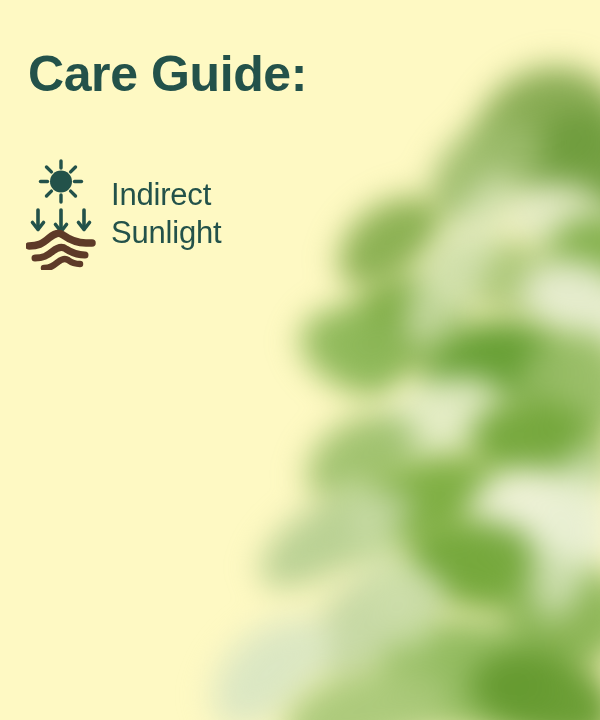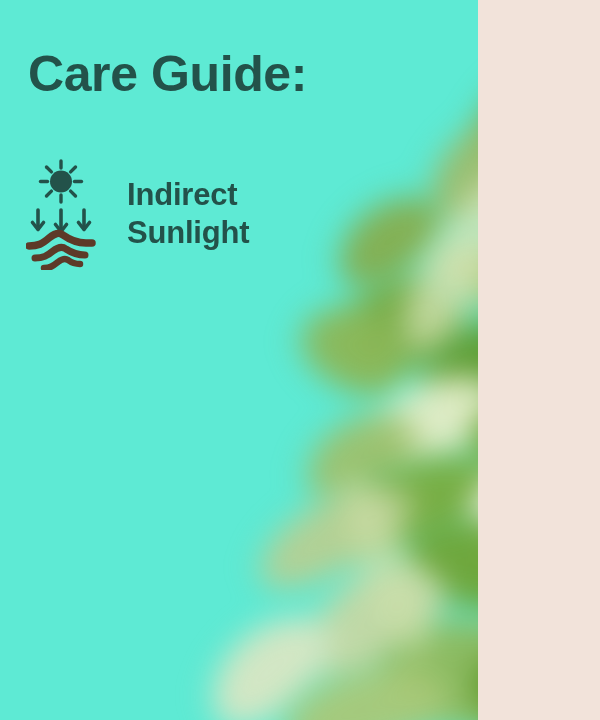--- a/index.html
+++ b/index.html
@@ -5,24 +5,24 @@
   html, body {
     margin: 0;
     padding: 0;
     background: #f2e3da;
   }
   body {
     font-family: "Liberation Sans", sans-serif;
   }
   #card {
     position: relative;
-    width: 478px;
+    width: 600px;
     height: 720px;
     overflow: hidden;
-    background: #5eead4;
+    background: #fef9c3;
   }
 
   
   #plant-photo {
     position: absolute;
     inset: 0;
     pointer-events: none;
   }
   #plant-photo .leaf {
     position: absolute;
@@ -58,24 +58,24 @@
   }
   #row-sun   { top: 158px; }
   #row-water { top: 352px; }
 
   .icon-box {
     width: 70px;
     height: 112px;
     flex: 0 0 70px;
   }
   .row-label {
-    margin-left: 31px;
+    margin-left: 15px;
     font-size: 31px;
     line-height: 1.22;
-    font-weight: 700;
+    font-weight: 400;
     letter-spacing: -0.2px;
     color: #23524a;
     white-space: pre-line;
   }
   #row-water .row-label { margin-top: 6px; }
 </style>
 </head>
 <body>
 
 <div id="card">

